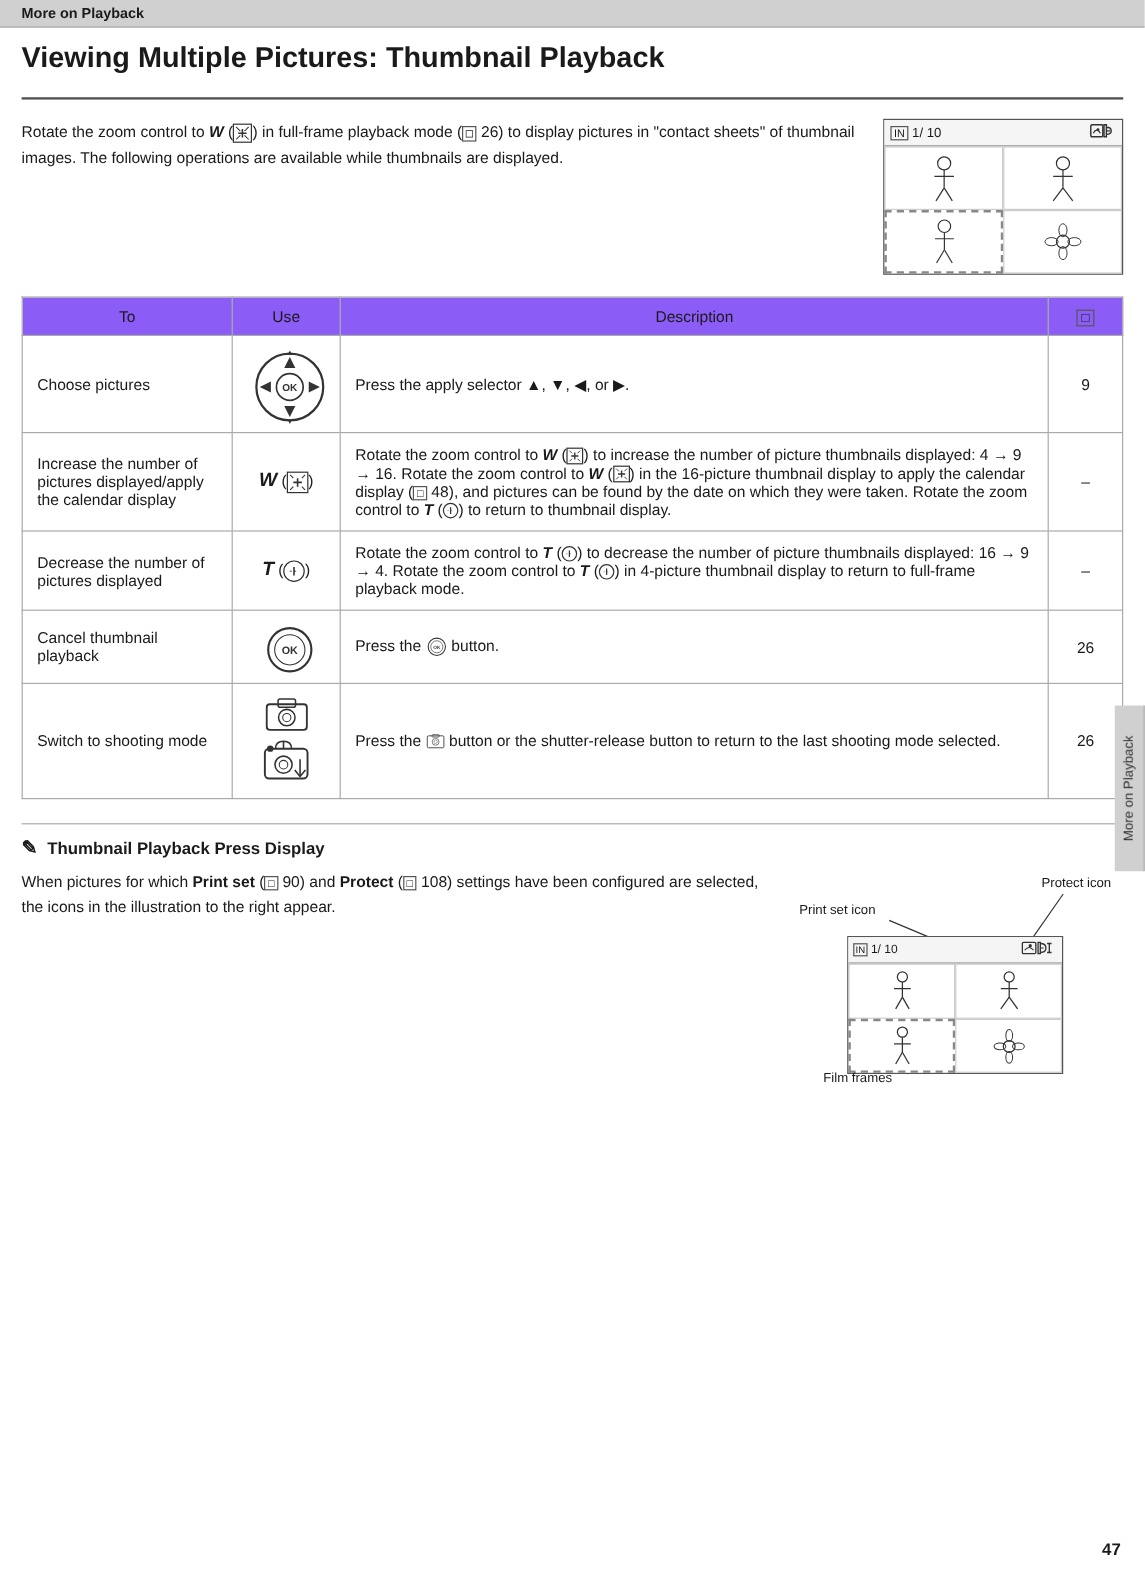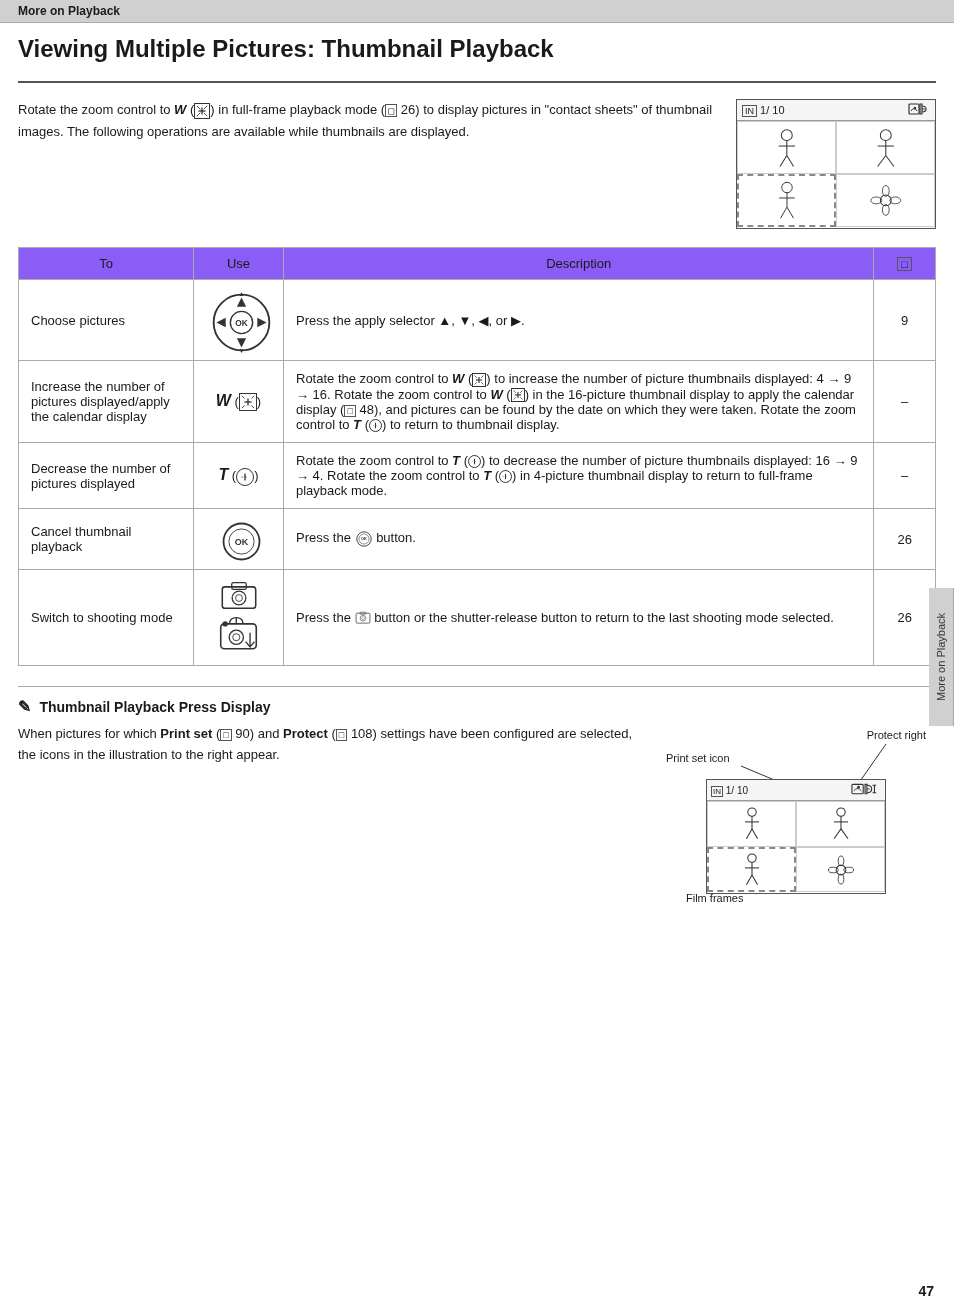--- a/index.html
+++ b/index.html
@@ -489,21 +489,21 @@
         <p style="margin-bottom:8px;">
           When pictures for which <strong>Print set</strong>
           (<span style="border:1px solid #555;font-size:9px;padding:0 2px;">□</span> 90) and
           <strong>Protect</strong>
           (<span style="border:1px solid #555;font-size:9px;padding:0 2px;">□</span> 108) settings have been configured are selected, the icons in the illustration to the right appear.
         </p>
       </div>
 
       <div class="note-image annotation-container" style="position:relative; width:280px; height:180px;">
 
-        <div style="position:absolute; top:5px; right:10px; font-size:11px;">Protect right</div>
+        <div style="position:absolute; top:5px; right:10px; font-size:11px;">Protect icon</div>
         <div style="position:absolute; top:28px; left:10px; font-size:11px;">Print set icon</div>
 
         <svg style="position:absolute;top:0;left:0;width:280px;height:180px;pointer-events:none;">
 
           <line x1="85" y1="42" x2="135" y2="63" stroke="#333" stroke-width="1"></line>
 
           <line x1="230" y1="20" x2="200" y2="63" stroke="#333" stroke-width="1"></line>
 
           <line x1="100" y1="170" x2="140" y2="145" stroke="#333" stroke-width="1"></line>
         </svg>

